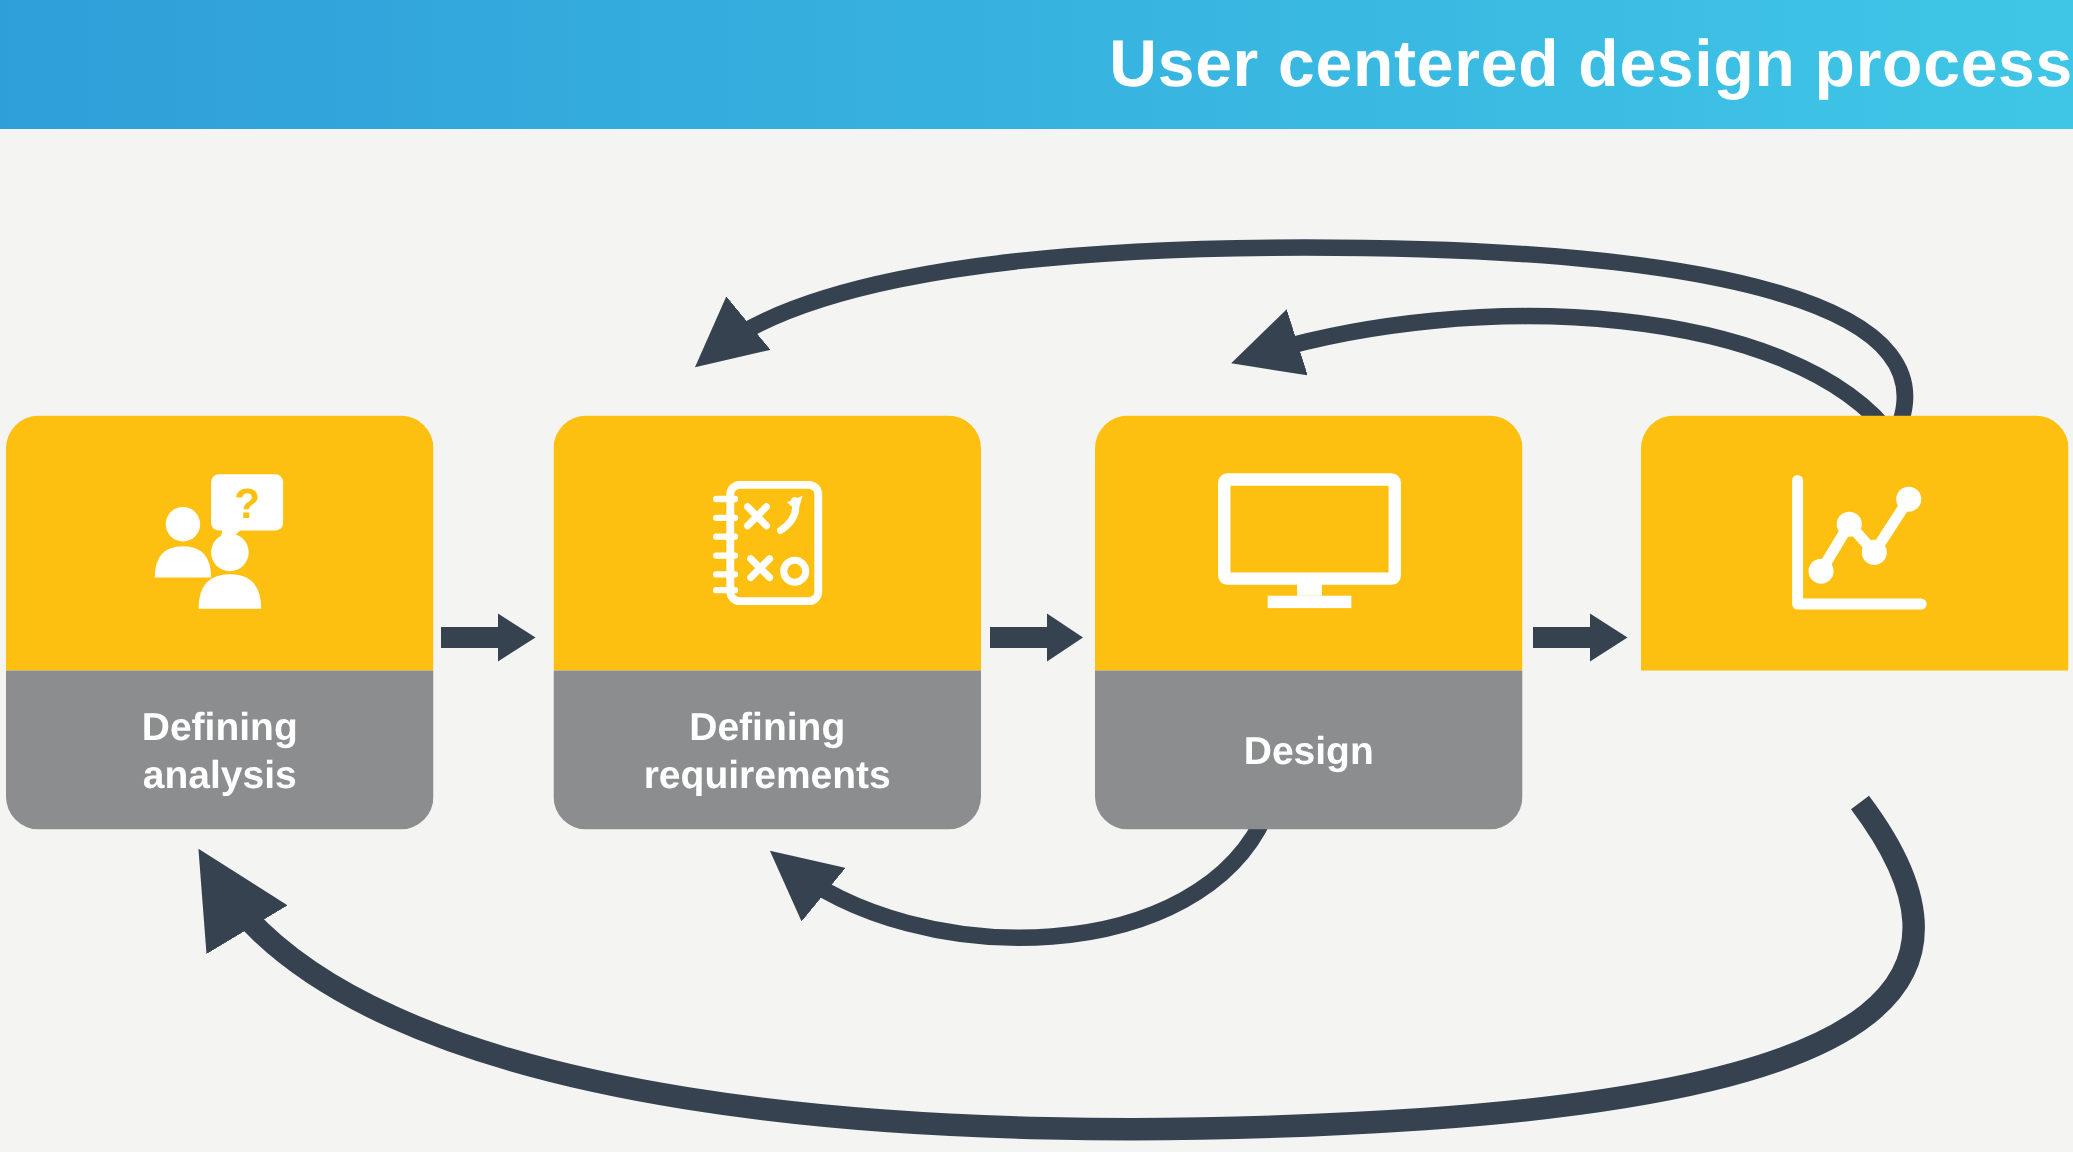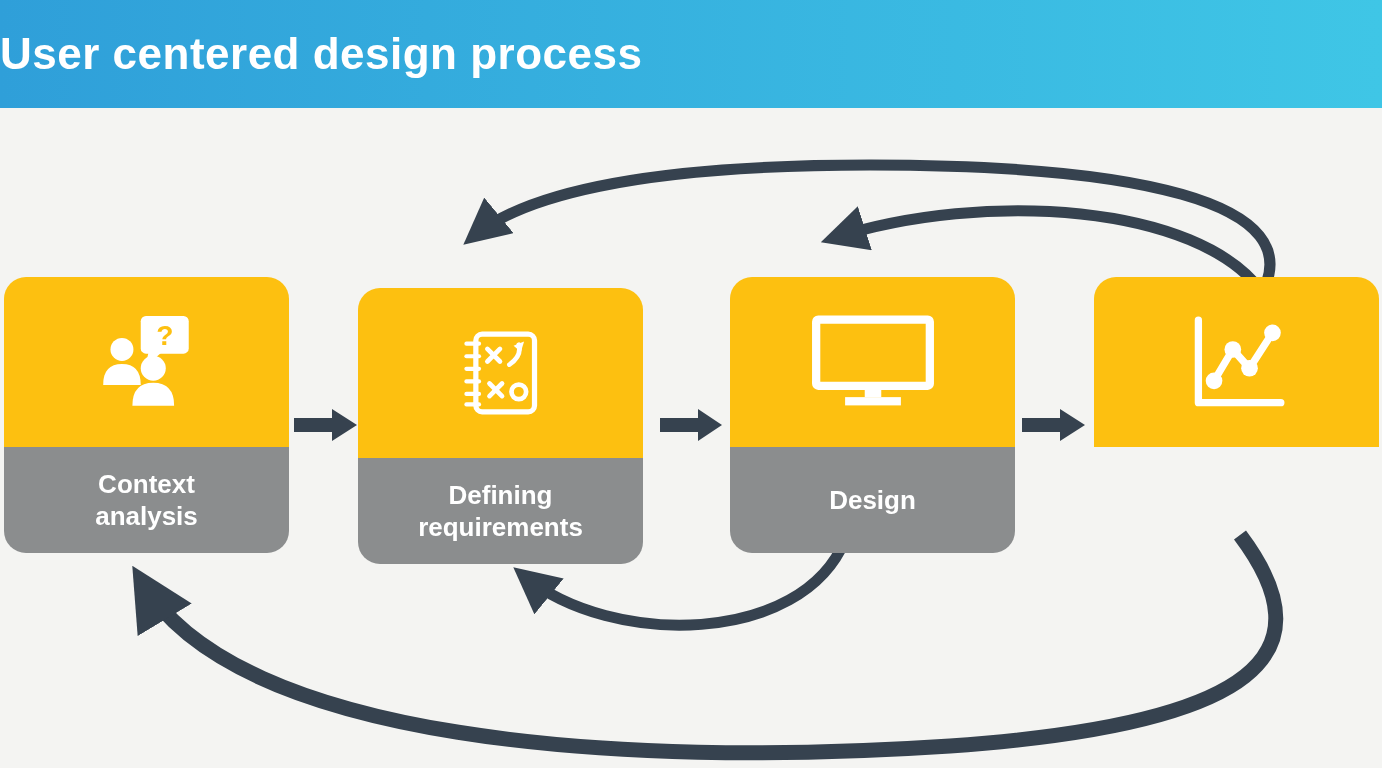--- a/index.html
+++ b/index.html
@@ -11,25 +11,25 @@
     position: relative;
     width: 1382px;
     height: 768px;
     background: var(--background, #f4f4f2);
     overflow: hidden;
   }
   .header {
     position: absolute;
     top: 0; left: 0;
     width: 1382px;
-    height: 108px;
+    height: 86px;
     background: linear-gradient(90deg, var(--header-from, #2f9fd9), var(--header-to, #3fc6e6));
     display: flex;
     align-items: center;
-    justify-content: flex-start;
+    justify-content: flex-end;
     z-index: 2;
   }
   .header-title {
     color: var(--text, #ffffff);
     font-size: 44px;
     font-weight: bold;
     letter-spacing: 0.5px;
   }
   .arrows-layer {
     position: absolute;
@@ -50,21 +50,21 @@
   .card {
     position: absolute;
     top: 277px;
     width: 285px;
     height: 276px;
     border-radius: 22px;
     overflow: hidden;
     z-index: 1;
   }
   .card.c1 { left: 4px; }
-  .card.c2 { left: 358px; margin-top: 11px; }
+  .card.c2 { left: 369px; }
   .card.c3 { left: 730px; }
   .card.c4 { left: 1094px; }
   .card-top {
     height: 170px;
     background: var(--card-top, #fdc010);
     display: flex;
     align-items: center;
     justify-content: center;
   }
   .card-bottom {
@@ -134,21 +134,21 @@
         <rect class="icon-fill" x="40" y="0" width="46" height="36" rx="5"></rect>
         <polygon class="icon-fill" points="48,33 62,33 44,49"></polygon>
         <text class="bubble-q" x="63" y="28" text-anchor="middle">?</text>
         <circle class="icon-fill" cx="22" cy="32" r="11"></circle>
         <path class="icon-fill" d="M4 66 q0 -20 18 -20 q18 0 18 20 z"></path>
         <circle class="icon-fill" cx="52" cy="50" r="12" stroke="var(--card-top, #fdc010)" stroke-width="3"></circle>
         <path class="icon-fill" d="M32 86 q0 -22 20 -22 q20 0 20 22 z" stroke="var(--card-top, #fdc010)" stroke-width="3"></path>
       </svg>
     </div>
     <div class="card-bottom">
-      <div class="step-label">Context analysis</div>
+      <div class="step-label">Defining analysis</div>
     </div>
   </div>
 
   <div class="card c2">
     <div class="card-top">
       <svg width="84" height="88" viewBox="0 0 80 84">
         <rect class="icon-stroke" stroke-width="5" x="16" y="5" width="56" height="74" rx="6"></rect>
         <g class="icon-stroke" stroke-width="4">
           <line x1="7" y1="14" x2="19" y2="14"></line>
           <line x1="7" y1="26" x2="19" y2="26"></line>

